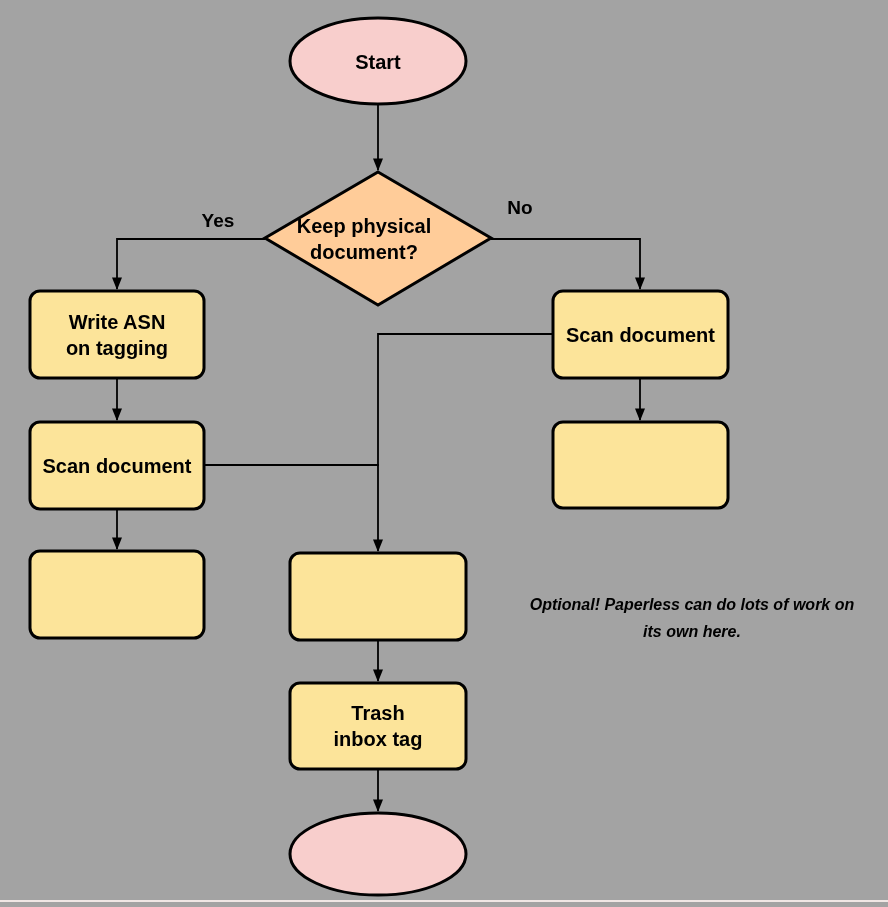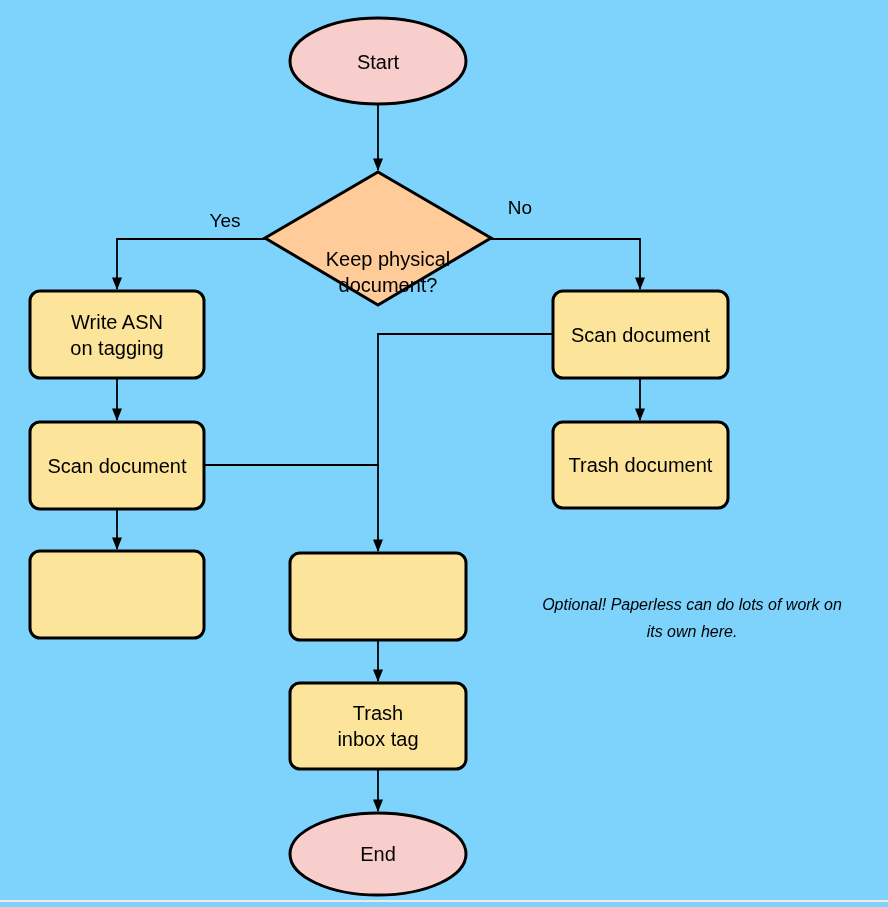--- a/index.html
+++ b/index.html
@@ -5,22 +5,23 @@
   html, body {
     margin: 0;
     padding: 0;
     background: #ffffff;
     font-family: "Liberation Sans", "DejaVu Sans", sans-serif;
   }
   .canvas {
     position: relative;
     width: 888px;
     height: 907px;
-    background: #7dd3fc;
+    background: #a3a3a3;
     overflow: hidden;
+    font-weight: bold;
   }
   .diagram-svg {
     position: absolute;
     left: 0;
     top: 0;
   }
   .node-shape {
     stroke: #000000;
     stroke-width: 3;
   }
@@ -95,31 +96,29 @@
     <rect class="node-shape" x="30" y="422" width="174" height="87" rx="10" fill="#fce49a"></rect>
     <rect class="node-shape" x="30" y="551" width="174" height="87" rx="10" fill="#fce49a"></rect>
     <rect class="node-shape" x="553" y="291" width="175" height="87" rx="10" fill="#fce49a"></rect>
     <rect class="node-shape" x="553" y="422" width="175" height="86" rx="10" fill="#fce49a"></rect>
     <rect class="node-shape" x="290" y="553" width="176" height="87" rx="10" fill="#fce49a"></rect>
     <rect class="node-shape" x="290" y="683" width="176" height="86" rx="10" fill="#fce49a"></rect>
     <ellipse class="node-shape" cx="378" cy="854" rx="88" ry="41" fill="#f8cecc"></ellipse>
   </svg>
 
   <div class="label" style="left:290px; top:19px;  width:176px; height:85px;">Start</div>
-  <div class="label" style="left:288px; top:208px; width:200px; height:62px;margin-top:33px;">Keep physical
+  <div class="label" style="left:264px; top:208px; width:200px; height:62px;">Keep physical
 document?</div>
   <div class="label" style="left:30px;  top:291px; width:174px; height:87px;">Write ASN
 on tagging</div>
   <div class="label" style="left:30px;  top:422px; width:174px; height:87px;">Scan document</div>
   <div class="label" style="left:553px; top:291px; width:175px; height:87px;">Scan document</div>
-  <div class="label" style="left:553px; top:422px; width:175px; height:86px;">Trash document</div>
   <div class="label" style="left:290px; top:683px; width:176px; height:86px;">Trash
 inbox tag</div>
-  <div class="label" style="left:290px; top:813px; width:176px; height:82px;">End</div>
 
-  <div class="label edge-label" style="left:195px; top:210px; width:60px; height:22px;">Yes</div>
+  <div class="label edge-label" style="left:188px; top:210px; width:60px; height:22px;">Yes</div>
   <div class="label edge-label" style="left:490px; top:197px; width:60px; height:22px;text-align:center;">No</div>
 
   <div class="annotation">Optional! Paperless can do lots of work on
 its own here.</div>
 
   <div class="bottom-rule"></div>
 </div>
 
 </body></html>

